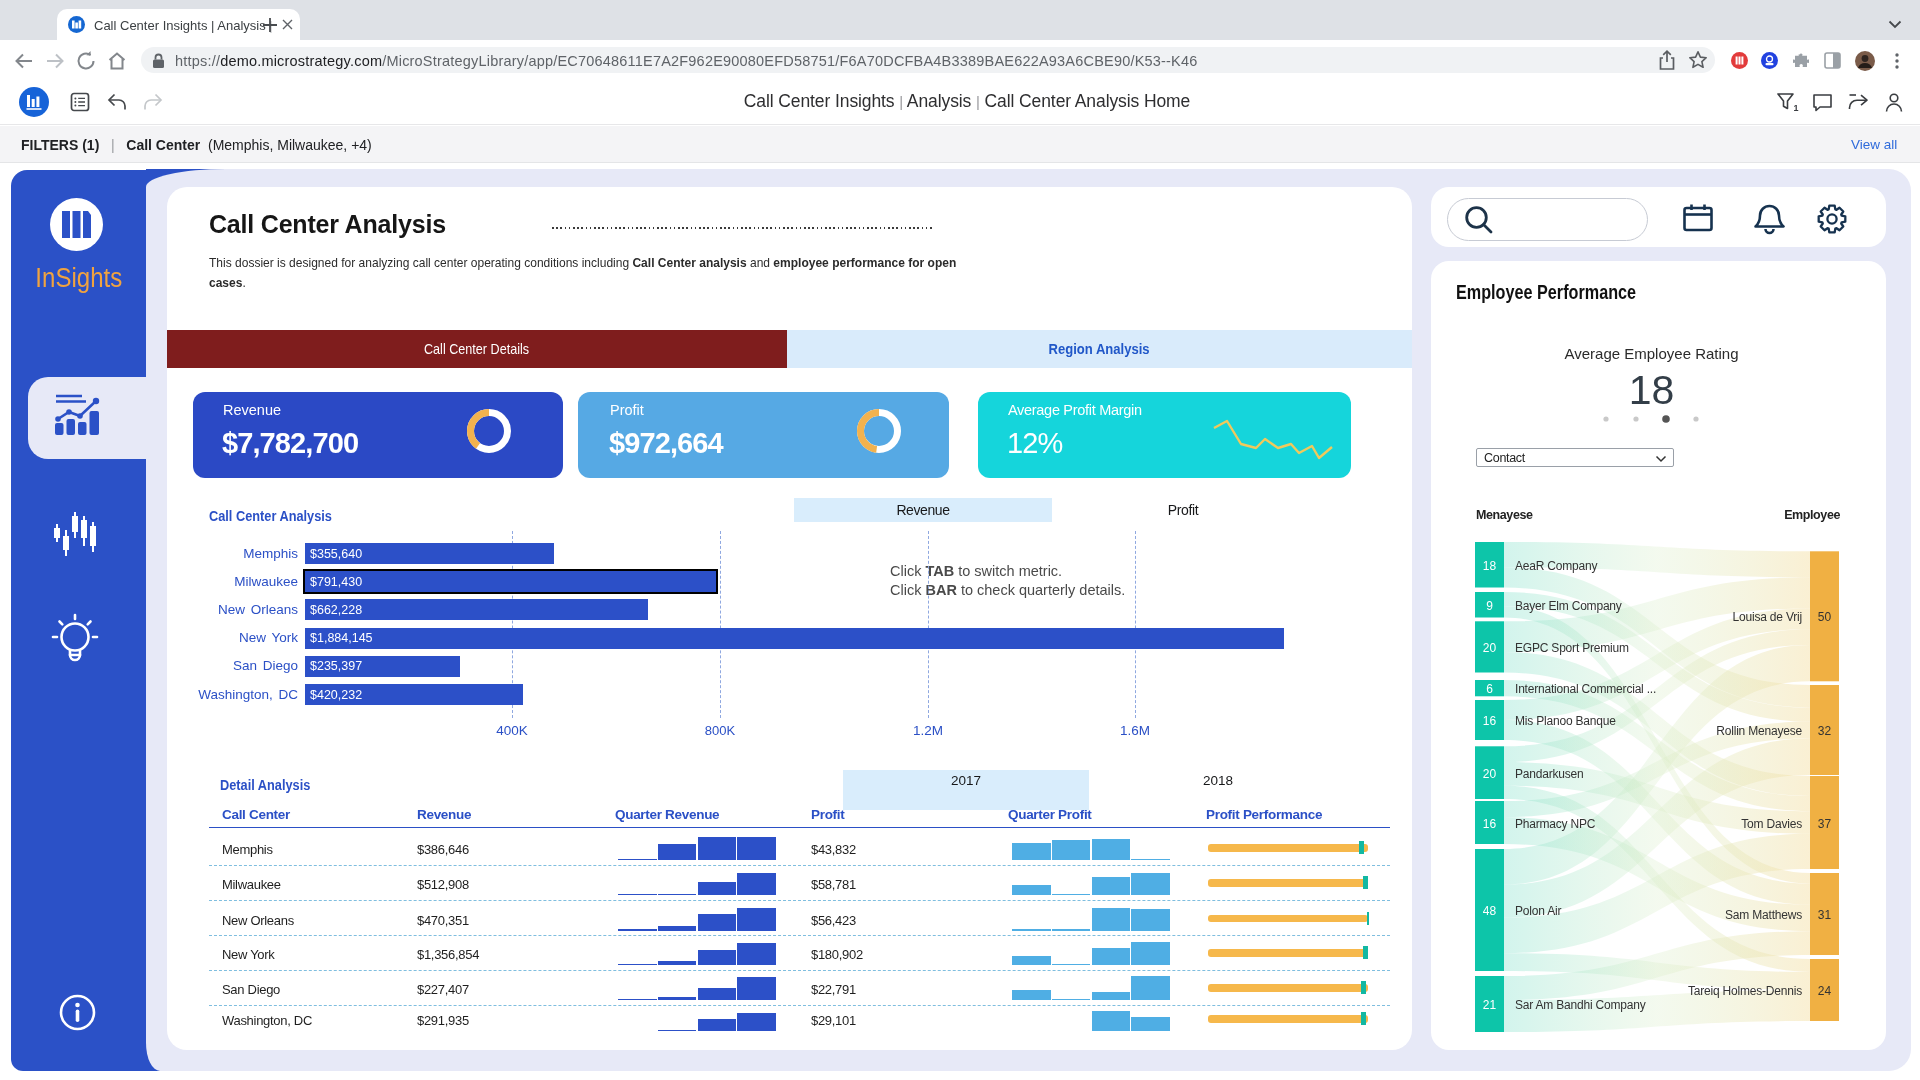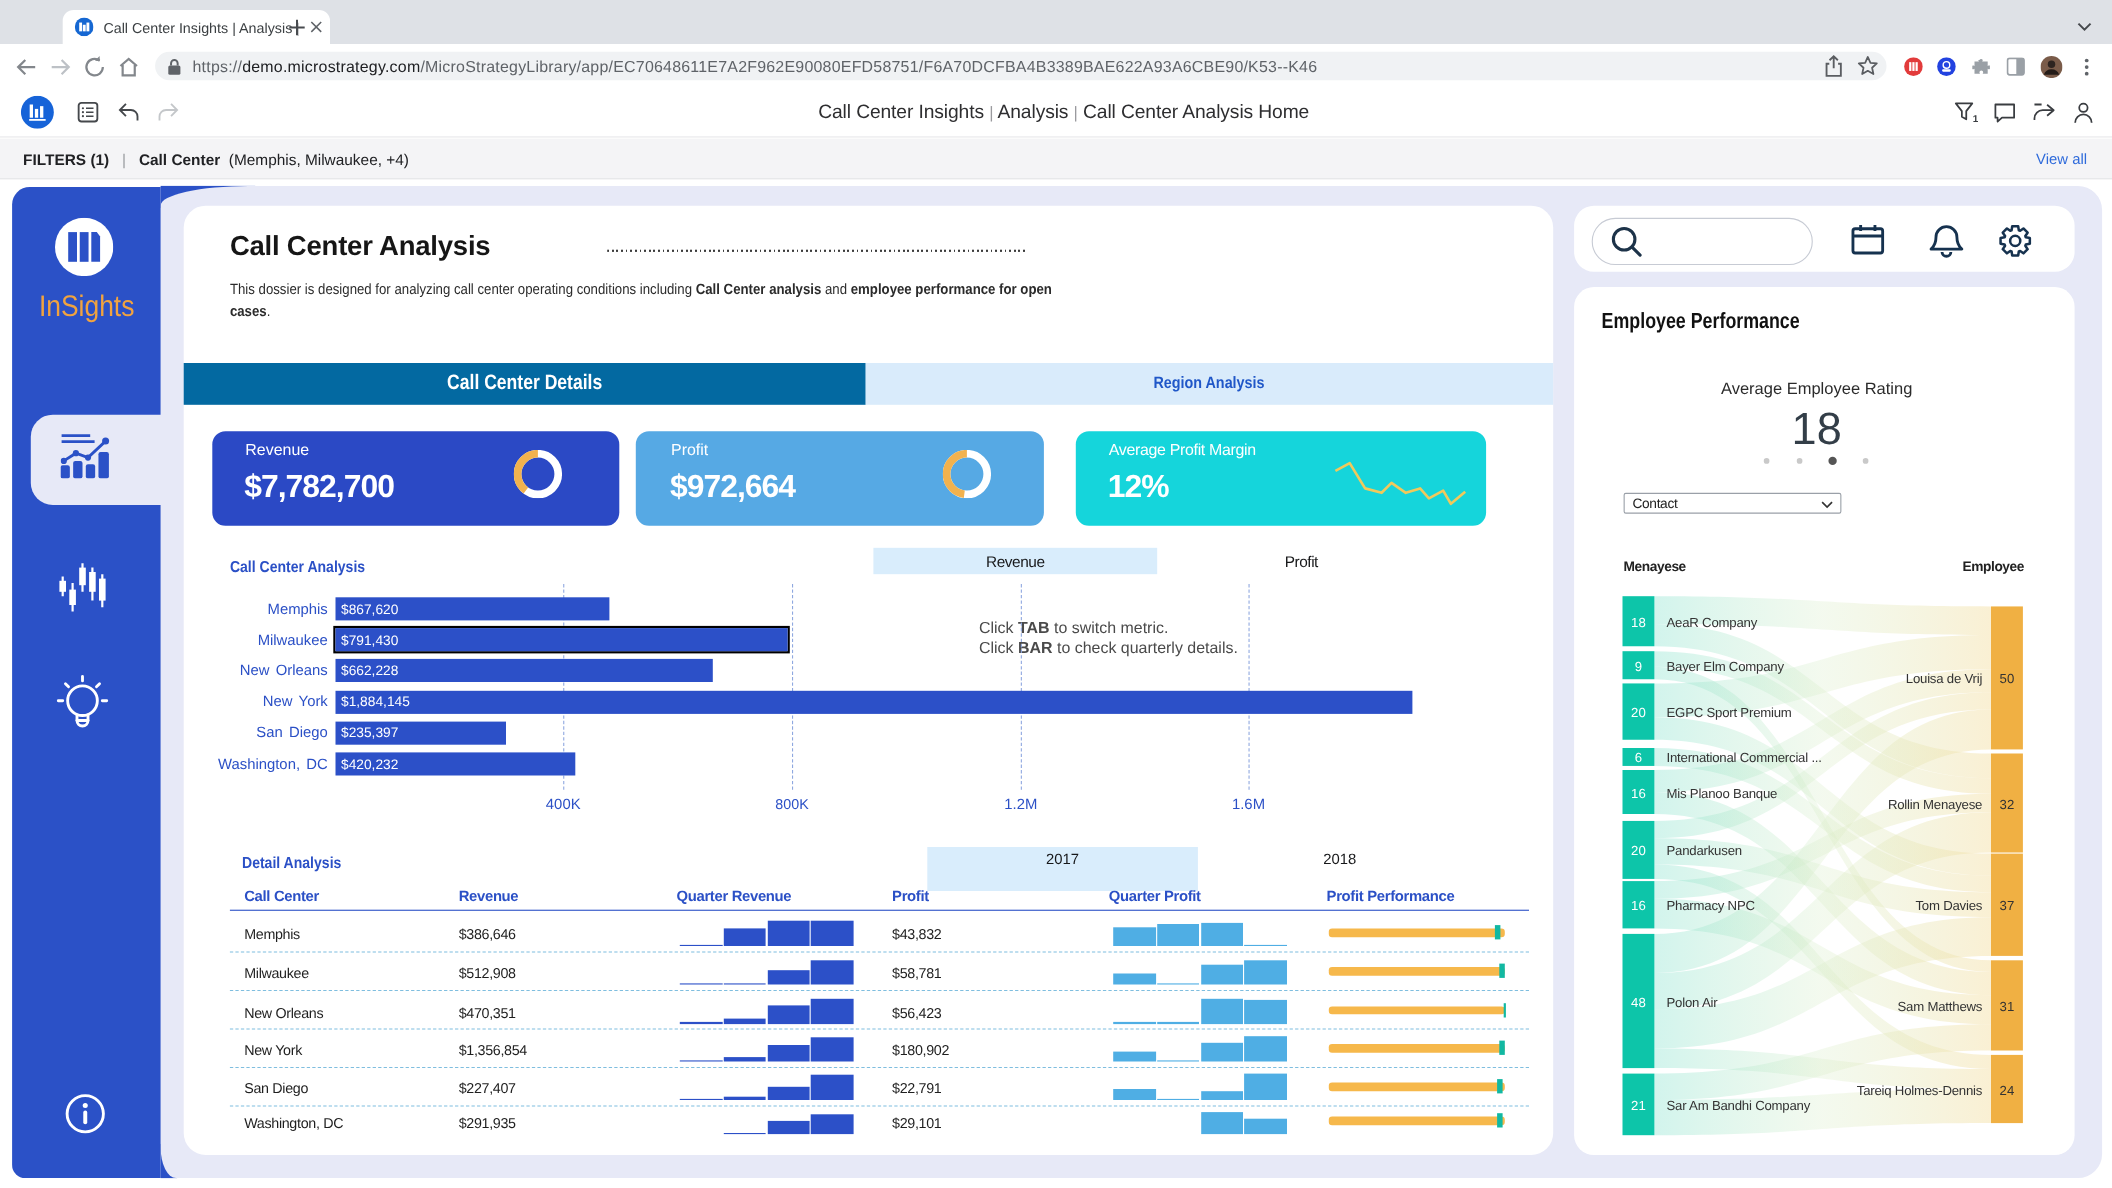--- a/index.html
+++ b/index.html
@@ -156,59 +156,59 @@
 <div id="wingtop"></div>
 <div id="wingbot"></div>
 <div id="canvas"></div>
 <div id="sidebar"></div>
 <div id="activetab"></div>
 <div id="maincard"></div>
 
 <div class="abs" style="left:209px;top:210px;font-size:25px;font-weight:bold;color:#161616;letter-spacing:-0.2px">Call Center Analysis</div>
 <div class="abs" style="left:552px;top:227px;width:382px;height:1.6px;background:repeating-linear-gradient(90deg,#3b3b3b 0 1.6px,transparent 1.6px 4.2px)"></div>
 <div class="abs" style="left:209px;top:252.5px;font-size:13.5px;line-height:20px;color:#2b2b2b;white-space:nowrap;transform:scaleX(0.89);transform-origin:left top">This dossier is designed for analyzing call center operating conditions including <span class="bold">Call Center analysis</span> and <span class="bold">employee performance for open</span><br><span class="bold">cases</span>.</div>
-<div class="abs" style="left:167px;top:330px;width:620px;height:38px;background:#0369a1;color:#fff;font-size:19px;font-weight:bold;text-align:center;line-height:38px"><span style="display:inline-block;transform:scaleX(0.84)">Call Center Details</span></div>
+<div class="abs" style="left:167px;top:330px;width:620px;height:38px;background:#7f1d1d;color:#fff;font-size:15px;font-weight:normal;text-align:center;line-height:38px"><span style="display:inline-block;transform:scaleX(0.84)">Call Center Details</span></div>
 <div class="abs" style="left:787px;top:330px;width:625px;height:38px;background:#D9EBFB;color:#2057C8;font-size:15px;font-weight:bold;text-align:center;line-height:38px"><span style="display:inline-block;transform:scaleX(0.87)">Region Analysis</span></div>
 
 <div class="abs" style="left:193px;top:392px;width:370px;height:86px;background:#2B49C5;border-radius:12px">
   <div class="abs" style="left:30px;top:9.5px;font-size:14.5px;color:#fff">Revenue</div>
   <div class="abs" style="left:29px;top:36.5px;font-size:29px;font-weight:bold;color:#fff;letter-spacing:-0.9px;line-height:29px">$7,782,700</div>
   <svg class="abs" style="left:274px;top:17px" width="44" height="44" viewBox="0 0 44 44">
     <circle cx="22" cy="22" r="18.5" fill="none" stroke="#fff" stroke-width="7"></circle>
     <circle cx="22" cy="22" r="18.5" fill="none" stroke="#F2B24E" stroke-width="7" stroke-dasharray="46.8 69.4" stroke-dashoffset="46.8" transform="rotate(-90 22 22)"></circle>
   </svg>
 </div>
 <div class="abs" style="left:578px;top:392px;width:371px;height:86px;background:#56A9E4;border-radius:12px">
   <div class="abs" style="left:32px;top:9.5px;font-size:14.5px;color:#fff">Profit</div>
   <div class="abs" style="left:31px;top:36.5px;font-size:29px;font-weight:bold;color:#fff;letter-spacing:-0.9px;line-height:29px">$972,664</div>
   <svg class="abs" style="left:279px;top:17px" width="44" height="44" viewBox="0 0 44 44">
     <circle cx="22" cy="22" r="18.5" fill="none" stroke="#fff" stroke-width="7"></circle>
     <circle cx="22" cy="22" r="18.5" fill="none" stroke="#F2B24E" stroke-width="7" stroke-dasharray="56 60.2" stroke-dashoffset="56" transform="rotate(-90 22 22)"></circle>
   </svg>
 </div>
 <div class="abs" style="left:978px;top:392px;width:373px;height:86px;background:#15D5DB;border-radius:12px">
   <div class="abs" style="left:30px;top:9.5px;font-size:14.5px;color:#fff;letter-spacing:-0.3px">Average Profit Margin</div>
-  <div class="abs" style="left:29px;top:36.5px;font-size:29px;font-weight:bold;color:#fff;letter-spacing:-0.9px;line-height:29px">12%</div>
+  <div class="abs" style="left:29px;top:36.5px;font-size:29px;font-weight:normal;color:#fff;letter-spacing:-0.9px;line-height:29px">12%</div>
   <svg class="abs" style="left:232px;top:24px" width="126" height="44" viewBox="0 0 126 44">
     <path d="M4 12 L17 5 L31 28 L46 32 L55 23 L68 32 L81 28 L89 37 L102 30 L109 42 L122 31" fill="none" stroke="#F0C95C" stroke-width="2.4" stroke-linejoin="round"></path>
   </svg>
 </div>
 
 <div class="abs" style="left:209px;top:508px;font-size:14.5px;font-weight:bold;color:#2B50C6;transform:scaleX(0.88);transform-origin:left top">Call Center Analysis</div>
 <div class="abs" style="left:794px;top:498px;width:258px;height:24px;background:#D9EDFC;font-size:14px;color:#17181a;text-align:center;line-height:24px;letter-spacing:-0.4px">Revenue</div>
 <div class="abs" style="left:1052px;top:498px;width:262px;height:24px;font-size:14px;color:#17181a;text-align:center;line-height:24px;letter-spacing:-0.4px">Profit</div>
 <div class="abs" style="left:890px;top:562px;font-size:14.5px;color:#4a4a4a;line-height:19px">Click <span class="bold">TAB</span> to switch metric.<br>Click <span class="bold">BAR</span> to check quarterly details.</div>
 <div id="barchart"></div>
 <div class="abs" style="left:512.3px;top:531px;width:0;height:187px;border-left:1px dashed #8FA8E0"></div>
 <div class="abs" style="left:720px;top:531px;width:0;height:187px;border-left:1px dashed #8FA8E0"></div>
 <div class="abs" style="left:927.6px;top:531px;width:0;height:187px;border-left:1px dashed #8FA8E0"></div>
 <div class="abs" style="left:1135.2px;top:531px;width:0;height:187px;border-left:1px dashed #8FA8E0"></div>
 <div class="abs" style="left:98px;top:545.5px;width:200px;text-align:right;font-size:13.5px;color:#2B50C6;word-spacing:2px">Memphis</div>
 <div class="abs" style="left:305px;top:543.0px;width:249px;height:21px;background:#2C50C8"></div>
-<div class="abs" style="left:310px;top:546.5px;font-size:12.5px;color:#fff">$867,620</div>
+<div class="abs" style="left:310px;top:546.5px;font-size:12.5px;color:#fff">$355,640</div>
 <div class="abs" style="left:98px;top:573.7px;width:200px;text-align:right;font-size:13.5px;color:#2B50C6;word-spacing:2px">Milwaukee</div>
 <div class="abs" style="left:303px;top:569.2px;width:415px;height:25px;border:2px solid #000;background:#fff"></div>
 <div class="abs" style="left:305px;top:571.2px;width:411px;height:21px;background:#2C50C8"></div>
 <div class="abs" style="left:310px;top:574.7px;font-size:12.5px;color:#fff">$791,430</div>
 <div class="abs" style="left:98px;top:601.9px;width:200px;text-align:right;font-size:13.5px;color:#2B50C6;word-spacing:2px">New  Orleans</div>
 <div class="abs" style="left:305px;top:599.4px;width:343px;height:21px;background:#2C50C8"></div>
 <div class="abs" style="left:310px;top:602.9px;font-size:12.5px;color:#fff">$662,228</div>
 <div class="abs" style="left:98px;top:630.1px;width:200px;text-align:right;font-size:13.5px;color:#2B50C6;word-spacing:2px">New  York</div>
 <div class="abs" style="left:305px;top:627.6px;width:979px;height:21px;background:#2C50C8"></div>
 <div class="abs" style="left:310px;top:631.1px;font-size:12.5px;color:#fff">$1,884,145</div>

